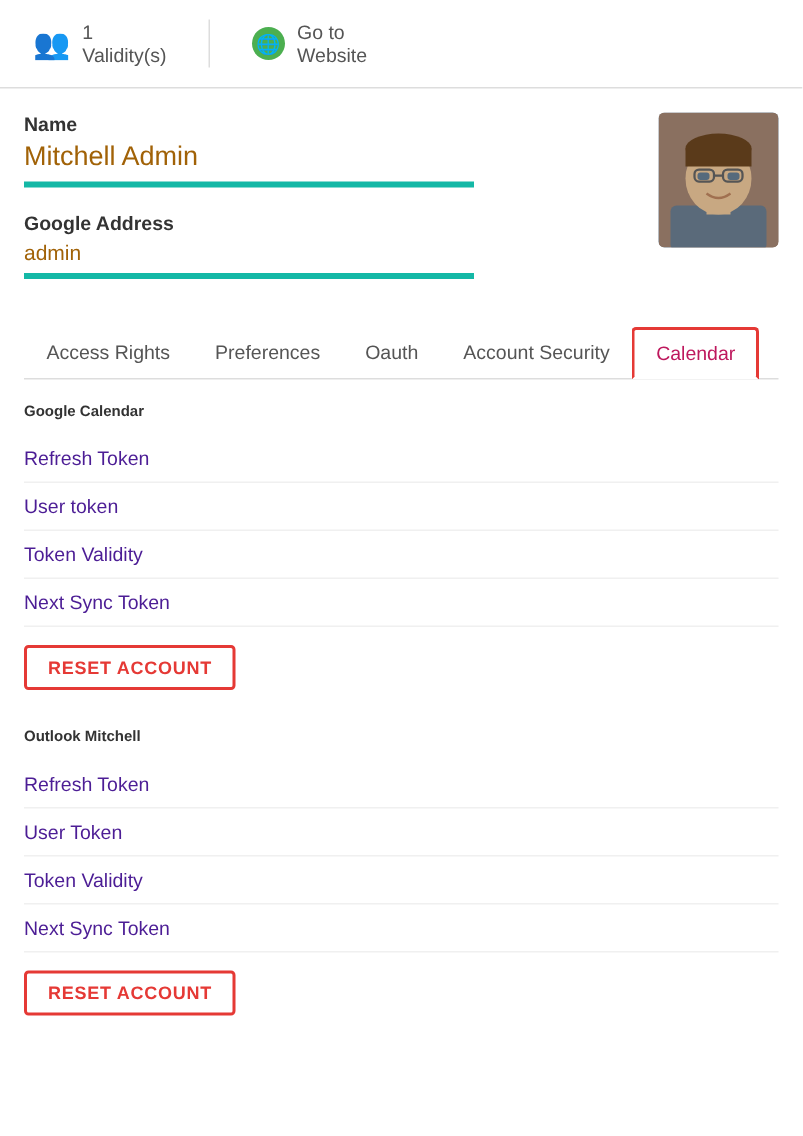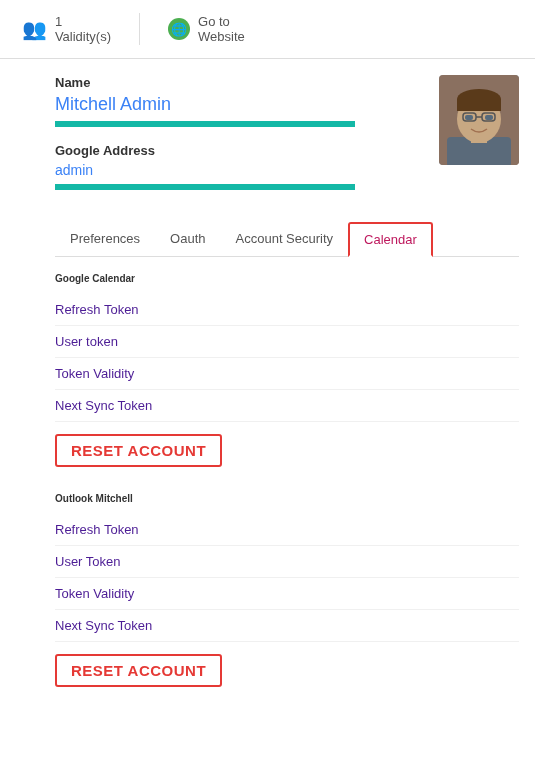--- a/index.html
+++ b/index.html
@@ -46,43 +46,42 @@
       display: inline-flex;
       align-items: center;
       justify-content: center;
       color: white;
       font-size: 13px;
     }
 
     
     .main-content {
       padding: 16px 16px 0 16px;
-      margin-left: 39px;
     }
 
     
     .profile-section {
       display: flex;
       justify-content: space-between;
       align-items: flex-start;
       margin-bottom: 16px;
     }
     .profile-info {
       flex: 1;
     }
     .field-label {
       font-weight: bold;
       font-size: 13px;
       color: #333;
       margin-bottom: 4px;
     }
     .field-value {
       font-size: 18px;
-      color: #3b82f6;
-      border-bottom: 6px solid #14b8a6;
+      color: #a16207;
+      border-bottom: 4px solid #14b8a6;
       padding-bottom: 6px;
       margin-bottom: 16px;
       width: 300px;
     }
     .field-value-small {
       font-size: 14px;
     }
     .avatar-placeholder {
       width: 80px;
       height: 90px;
@@ -144,21 +143,21 @@
       color: #333;
       flex: 1;
     }
 
     .reset-btn {
       display: inline-block;
       padding: 6px 14px;
       border: 2px solid #e53935;
       color: #e53935;
       background: #fff;
-      font-size: 15px;
+      font-size: 12px;
       font-weight: bold;
       border-radius: 3px;
       cursor: pointer;
       margin: 12px 0 18px 0;
       letter-spacing: 0.5px;
       text-transform: uppercase;
     }
 
     .calendar-section {
       margin-bottom: 8px;
@@ -215,20 +214,21 @@
         <rect x="24" y="38" width="13" height="8" rx="3" fill="none" stroke="#555" stroke-width="1.5"></rect>
         <rect x="43" y="38" width="13" height="8" rx="3" fill="none" stroke="#555" stroke-width="1.5"></rect>
         <line x1="37" y1="42" x2="43" y2="42" stroke="#555" stroke-width="1.5"></line>
 
         <path d="M32 54 Q40 60 48 54" fill="none" stroke="#a07050" stroke-width="1.5"></path>
       </svg>
     </div>
   </div>
 
   <div class="tabs">
+    <div class="tab">Access Rights</div>
     <div class="tab">Preferences</div>
     <div class="tab">Oauth</div>
     <div class="tab">Account Security</div>
     <div class="tab active">Calendar</div>
   </div>
 
   <div class="calendar-section">
     <div class="section-title">Google Calendar</div>
 
     <div class="field-row">

